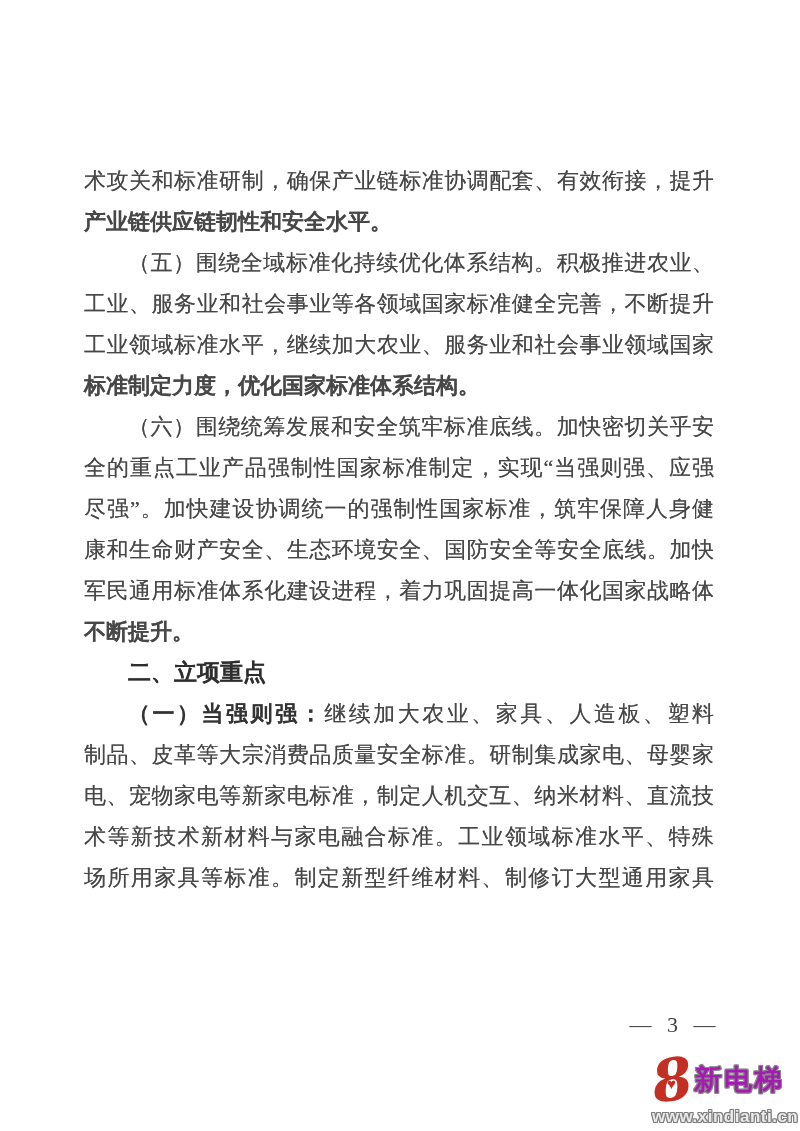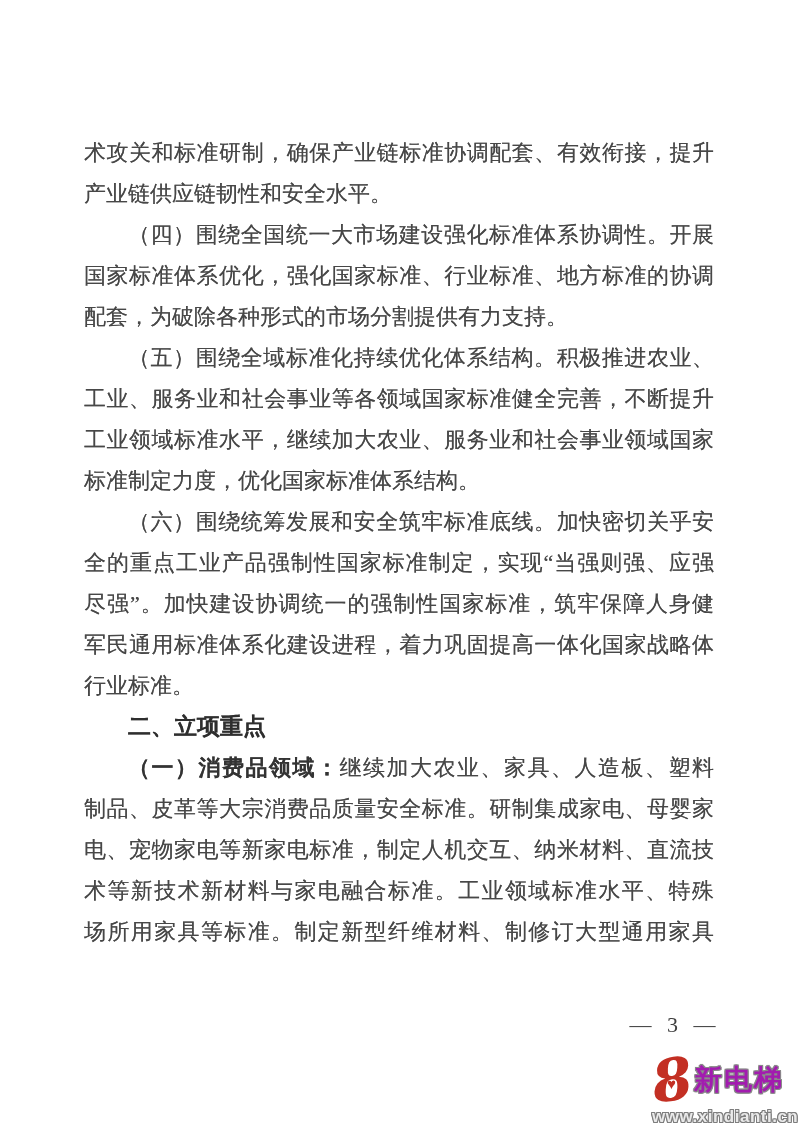--- a/index.html
+++ b/index.html
@@ -7,37 +7,37 @@
     position: relative;
     width: 800px;
     height: 1131px;
     background: #ffffff;
     overflow: hidden;
     font-family: "Liberation Serif", "DejaVu Serif", serif;
   }
   .content {
     position: absolute;
     left: 84px;
-    top: 132px;
+    top: 160px;
     width: 630px;
     color: #474747;
     font-size: 22px;
     text-shadow: 0 0 0.6px rgba(70,70,70,0.75);
   }
   .para { margin: 0; }
   .line {
     height: 41px;
     line-height: 41px;
     text-align: justify;
     text-align-last: justify;
     text-justify: inter-character;
     white-space: normal;
   }
   .line.indent { text-indent: 44px; }
-  .line.endline { text-align: right; text-align-last: left; }
+  .line.endline { text-align: right; text-align-last: left; font-weight: bold; }
   .para.heading .line {
     font-family: "Liberation Sans", "DejaVu Sans", sans-serif;
     font-weight: bold;
     font-size: 23px;
     color: #2e2e2e;
     text-align: right;
     text-align-last: left;
   }
   .b { font-weight: bold; color: #333333; }
   .page-number {
@@ -118,42 +118,38 @@
 <body>
 
 <div class="page">
 
   <div class="content">
       <div class="para">
         <div class="line"><span>术攻关和标准研制，确保产业链标准协调配套、有效衔接，提升</span></div>
         <div class="line endline"><span>产业链供应链韧性和安全水平。</span></div>
       </div>
       <div class="para">
-        <div class="line indent"><span>（四）围绕全国统一大市场建设强化标准体系协调性。开展</span></div>
-        <div class="line"><span>国家标准体系优化，强化国家标准、行业标准、地方标准的协调</span></div>
-        <div class="line endline"><span>配套，为破除各种形式的市场分割提供有力支持。</span></div>
-      </div>
-      <div class="para">
         <div class="line indent"><span>（五）围绕全域标准化持续优化体系结构。积极推进农业、</span></div>
         <div class="line"><span>工业、服务业和社会事业等各领域国家标准健全完善，不断提升</span></div>
         <div class="line"><span>工业领域标准水平，继续加大农业、服务业和社会事业领域国家</span></div>
         <div class="line endline"><span>标准制定力度，优化国家标准体系结构。</span></div>
       </div>
       <div class="para">
         <div class="line indent"><span>（六）围绕统筹发展和安全筑牢标准底线。加快密切关乎安</span></div>
         <div class="line"><span>全的重点工业产品强制性国家标准制定，实现“当强则强、应强</span></div>
         <div class="line"><span>尽强”。加快建设协调统一的强制性国家标准，筑牢保障人身健</span></div>
+        <div class="line"><span>康和生命财产安全、生态环境安全、国防安全等安全底线。加快</span></div>
         <div class="line"><span>军民通用标准体系化建设进程，着力巩固提高一体化国家战略体</span></div>
-        <div class="line endline"><span>行业标准。</span></div>
+        <div class="line endline"><span>不断提升。</span></div>
       </div>
       <div class="para heading">
         <div class="line indent endline"><span>二、立项重点</span></div>
       </div>
       <div class="para">
-        <div class="line indent"><span class="b">（一）消费品领域：</span><span>继续加大农业、家具、人造板、塑料</span></div>
+        <div class="line indent"><span class="b">（一）当强则强：</span><span>继续加大农业、家具、人造板、塑料</span></div>
         <div class="line"><span>制品、皮革等大宗消费品质量安全标准。研制集成家电、母婴家</span></div>
         <div class="line"><span>电、宠物家电等新家电标准，制定人机交互、纳米材料、直流技</span></div>
         <div class="line"><span>术等新技术新材料与家电融合标准。工业领域标准水平、特殊</span></div>
         <div class="line"><span>场所用家具等标准。制定新型纤维材料、制修订大型通用家具</span></div>
       </div>
     </div>
 
   <div class="page-number">
     <span>— 3 —</span>
   </div>

